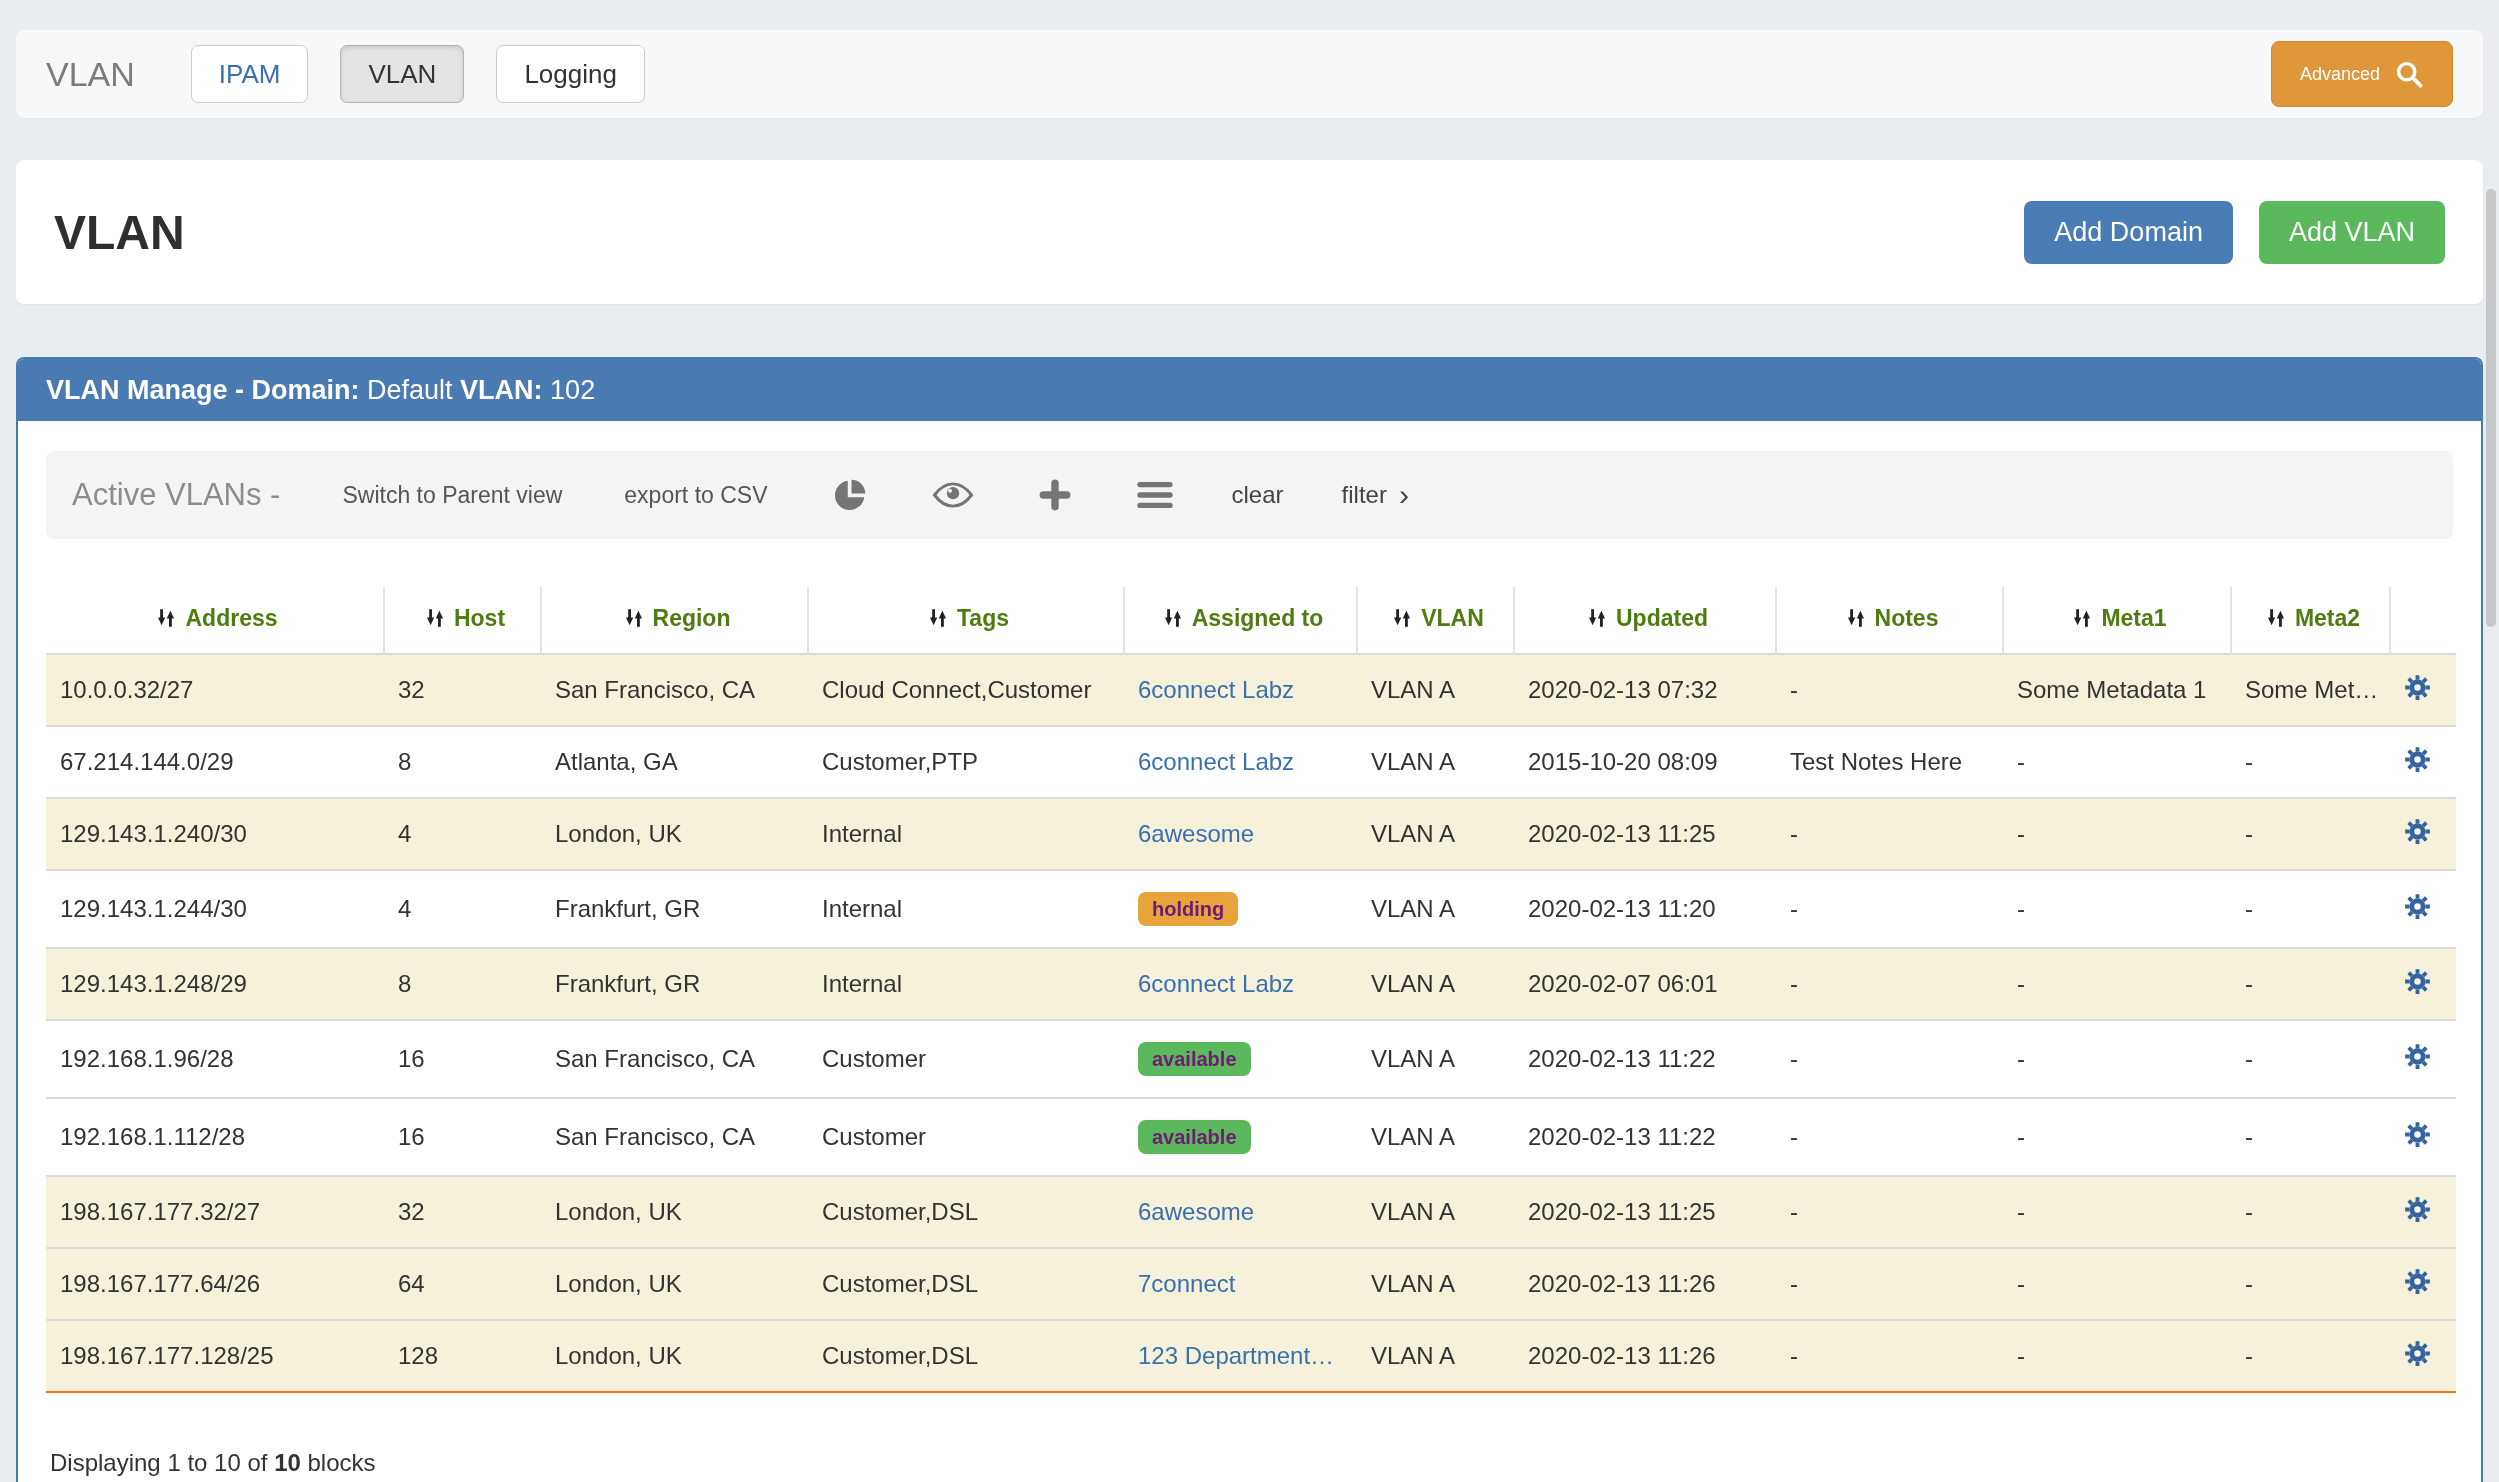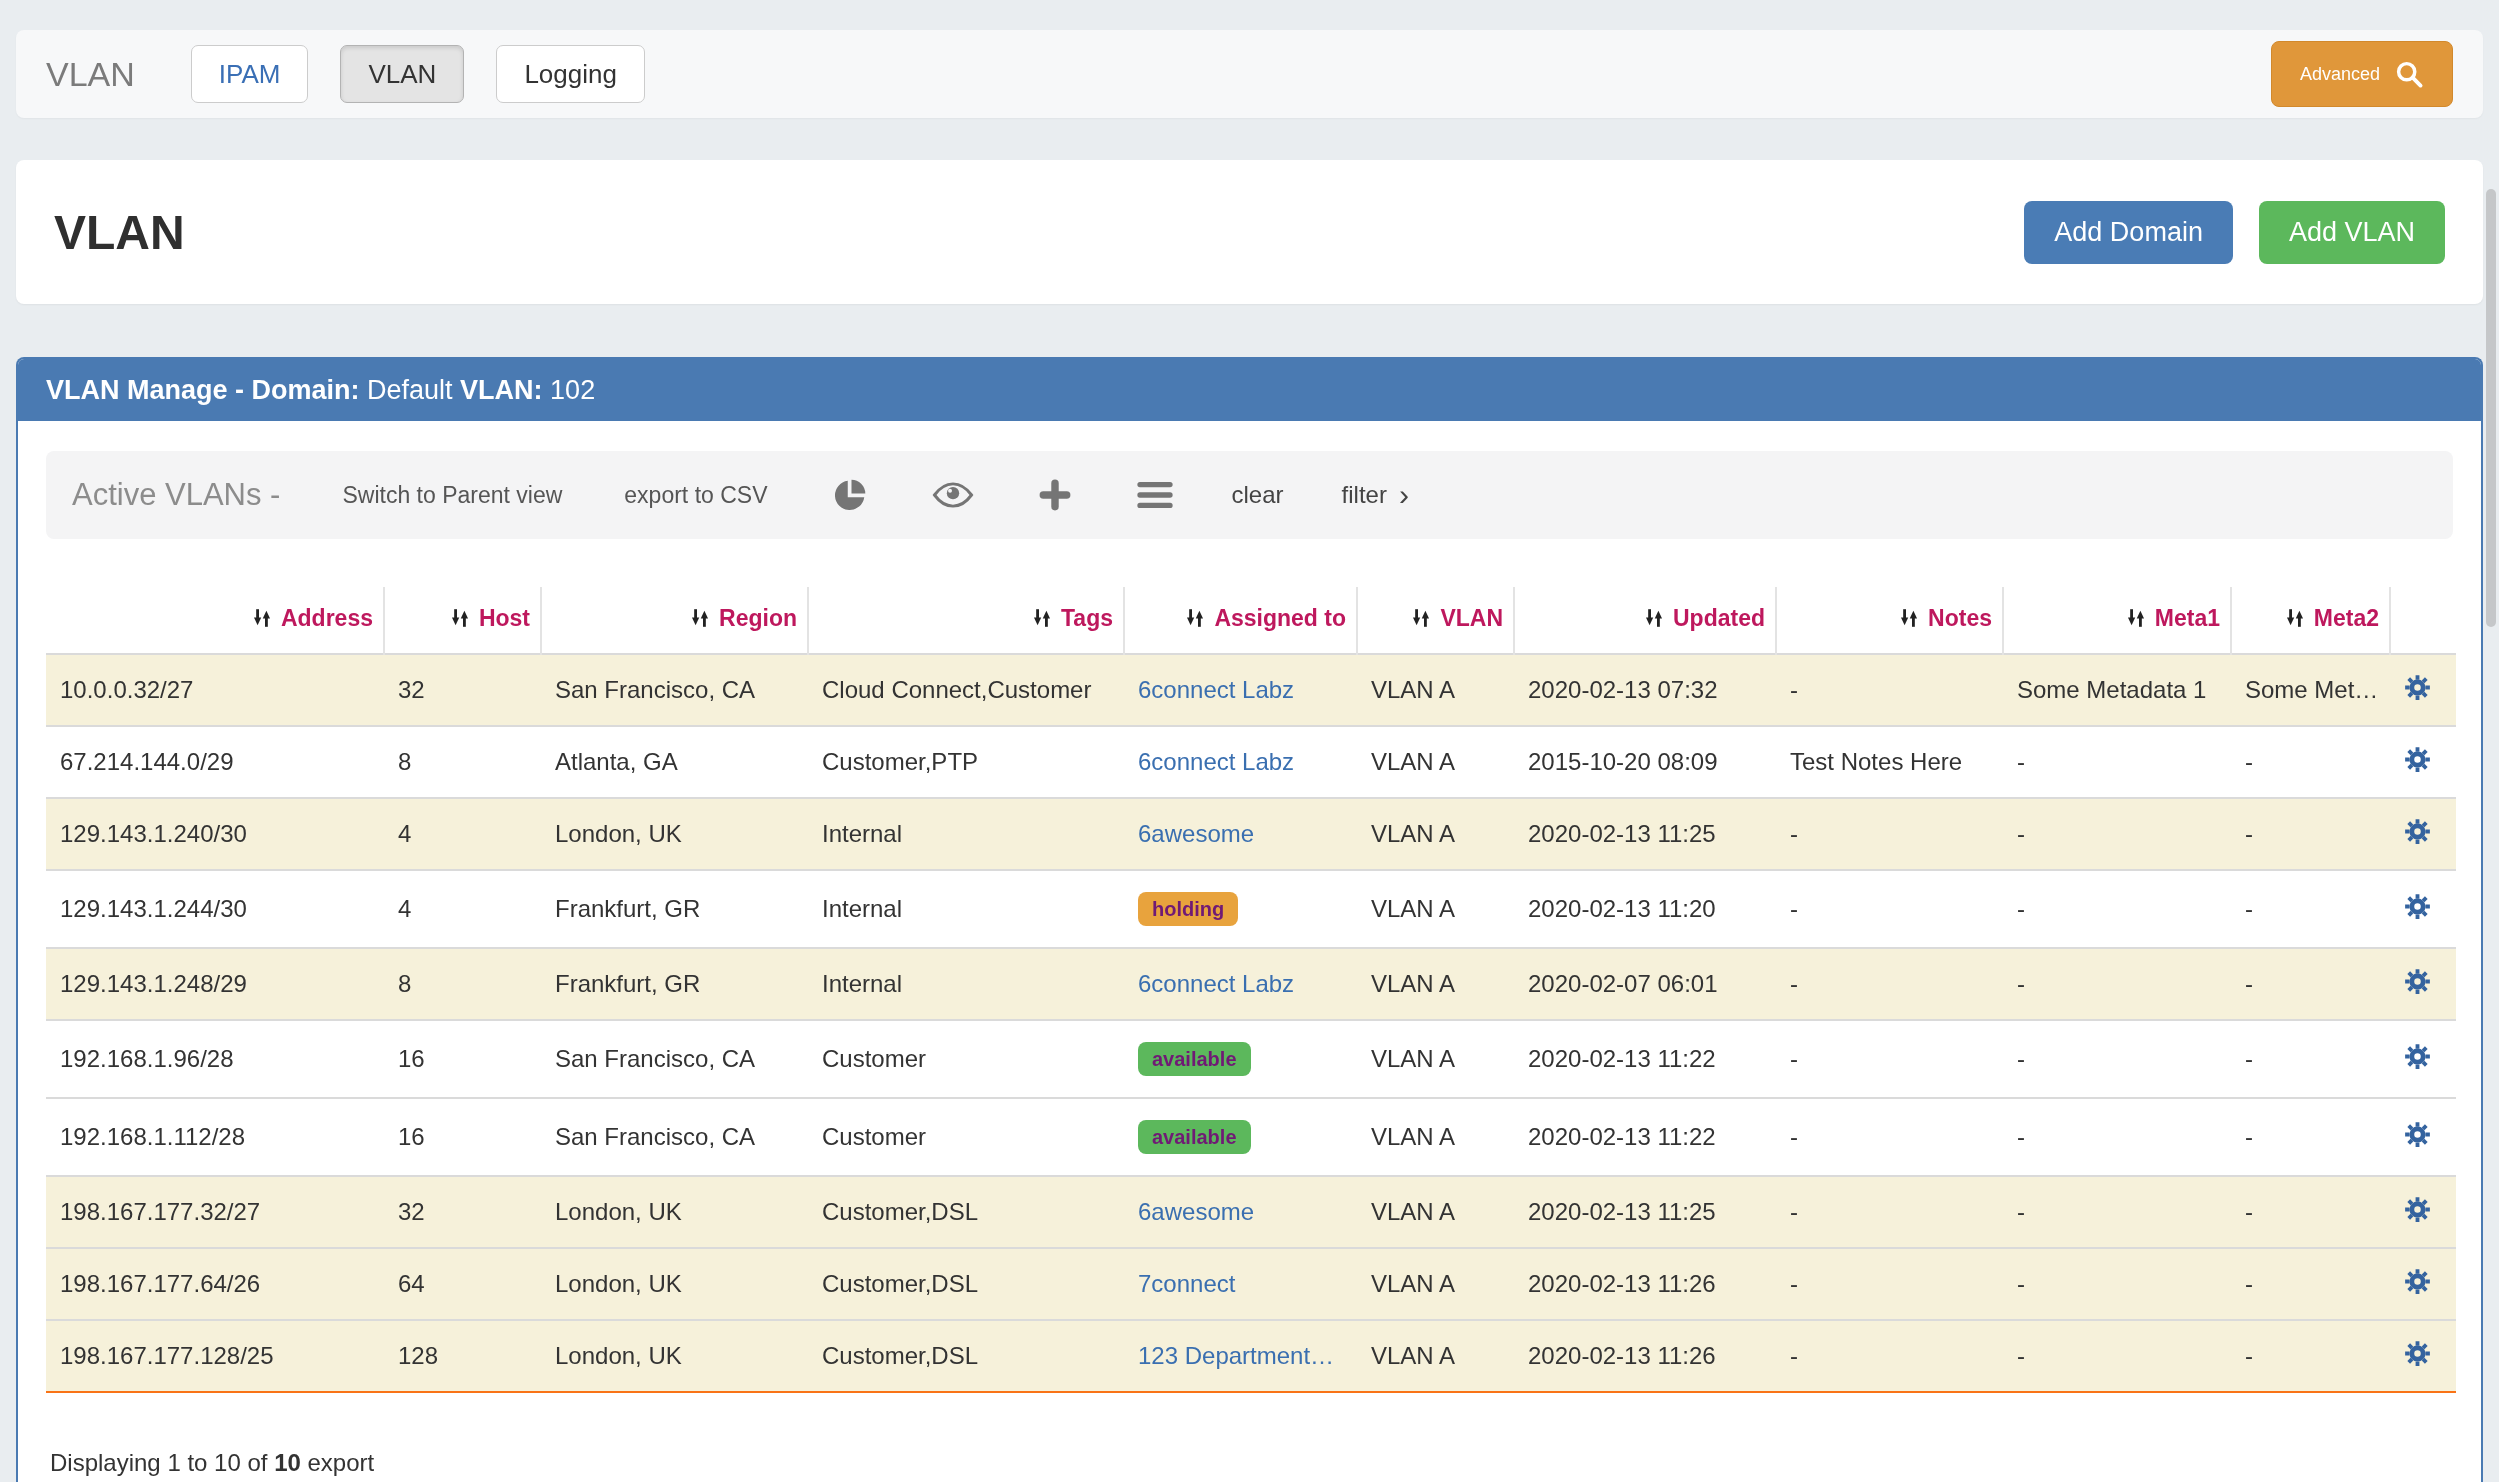--- a/index.html
+++ b/index.html
@@ -89,21 +89,21 @@
     cursor:pointer;
   }
   .tl-clear { margin-left:58px; font-size:24px; color:#444; cursor:pointer; }
   .tl-filter { margin-left:58px; font-size:24px; color:#444; cursor:pointer;
     display:flex; align-items:center; gap:12px; }
   .chev { font-size:30px; line-height:1; color:#444; }
 
   
   table { width:100%; border-collapse:collapse; table-layout:fixed; margin-top:48px; }
   th {
-    text-align:right; font-size:23px; font-weight:bold; color:#be185d;
+    text-align:center; font-size:23px; font-weight:bold; color:#4d7c0f;
     padding:18px 10px 18px 14px; border-right:2px solid #e3e3e3;
     white-space:nowrap; overflow:hidden; cursor:pointer;
   }
   th:last-child { border-right:none; }
   .sort-icon { display:inline-block; vertical-align:-3px; margin-right:8px; }
   td {
     font-size:24px; color:#333; padding:21px 10px 21px 14px;
     white-space:nowrap; overflow:hidden; text-overflow:ellipsis;
   }
   tbody tr { border-top:2px solid #dadada; }
@@ -480,20 +480,20 @@
           <path d="M19 12 H23 M19.8 19.8 L17 17 M12 19 V23 M7 17 L4.2 19.8 M5 12 H1 M7 7 L4.2 4.2 M12 5 V1 M17 7 L19.8 4.2" stroke="#34639f" stroke-width="3.4"></path>
           <circle cx="12" cy="12" r="5" fill="none" stroke="#34639f" stroke-width="4.2"></circle>
         </svg>
       </span>
     </td>
   </tr>
         </tbody>
     </table>
 
     <div class="table-footer">
-      <span>Displaying 1 to 10 of </span><b>10</b><span> export</span>
+      <span>Displaying 1 to 10 of </span><b>10</b><span> blocks</span>
     </div>
 
   </div>
 </div>
 
 <div class="scroll-thumb"></div>
 
 
 </body></html>

